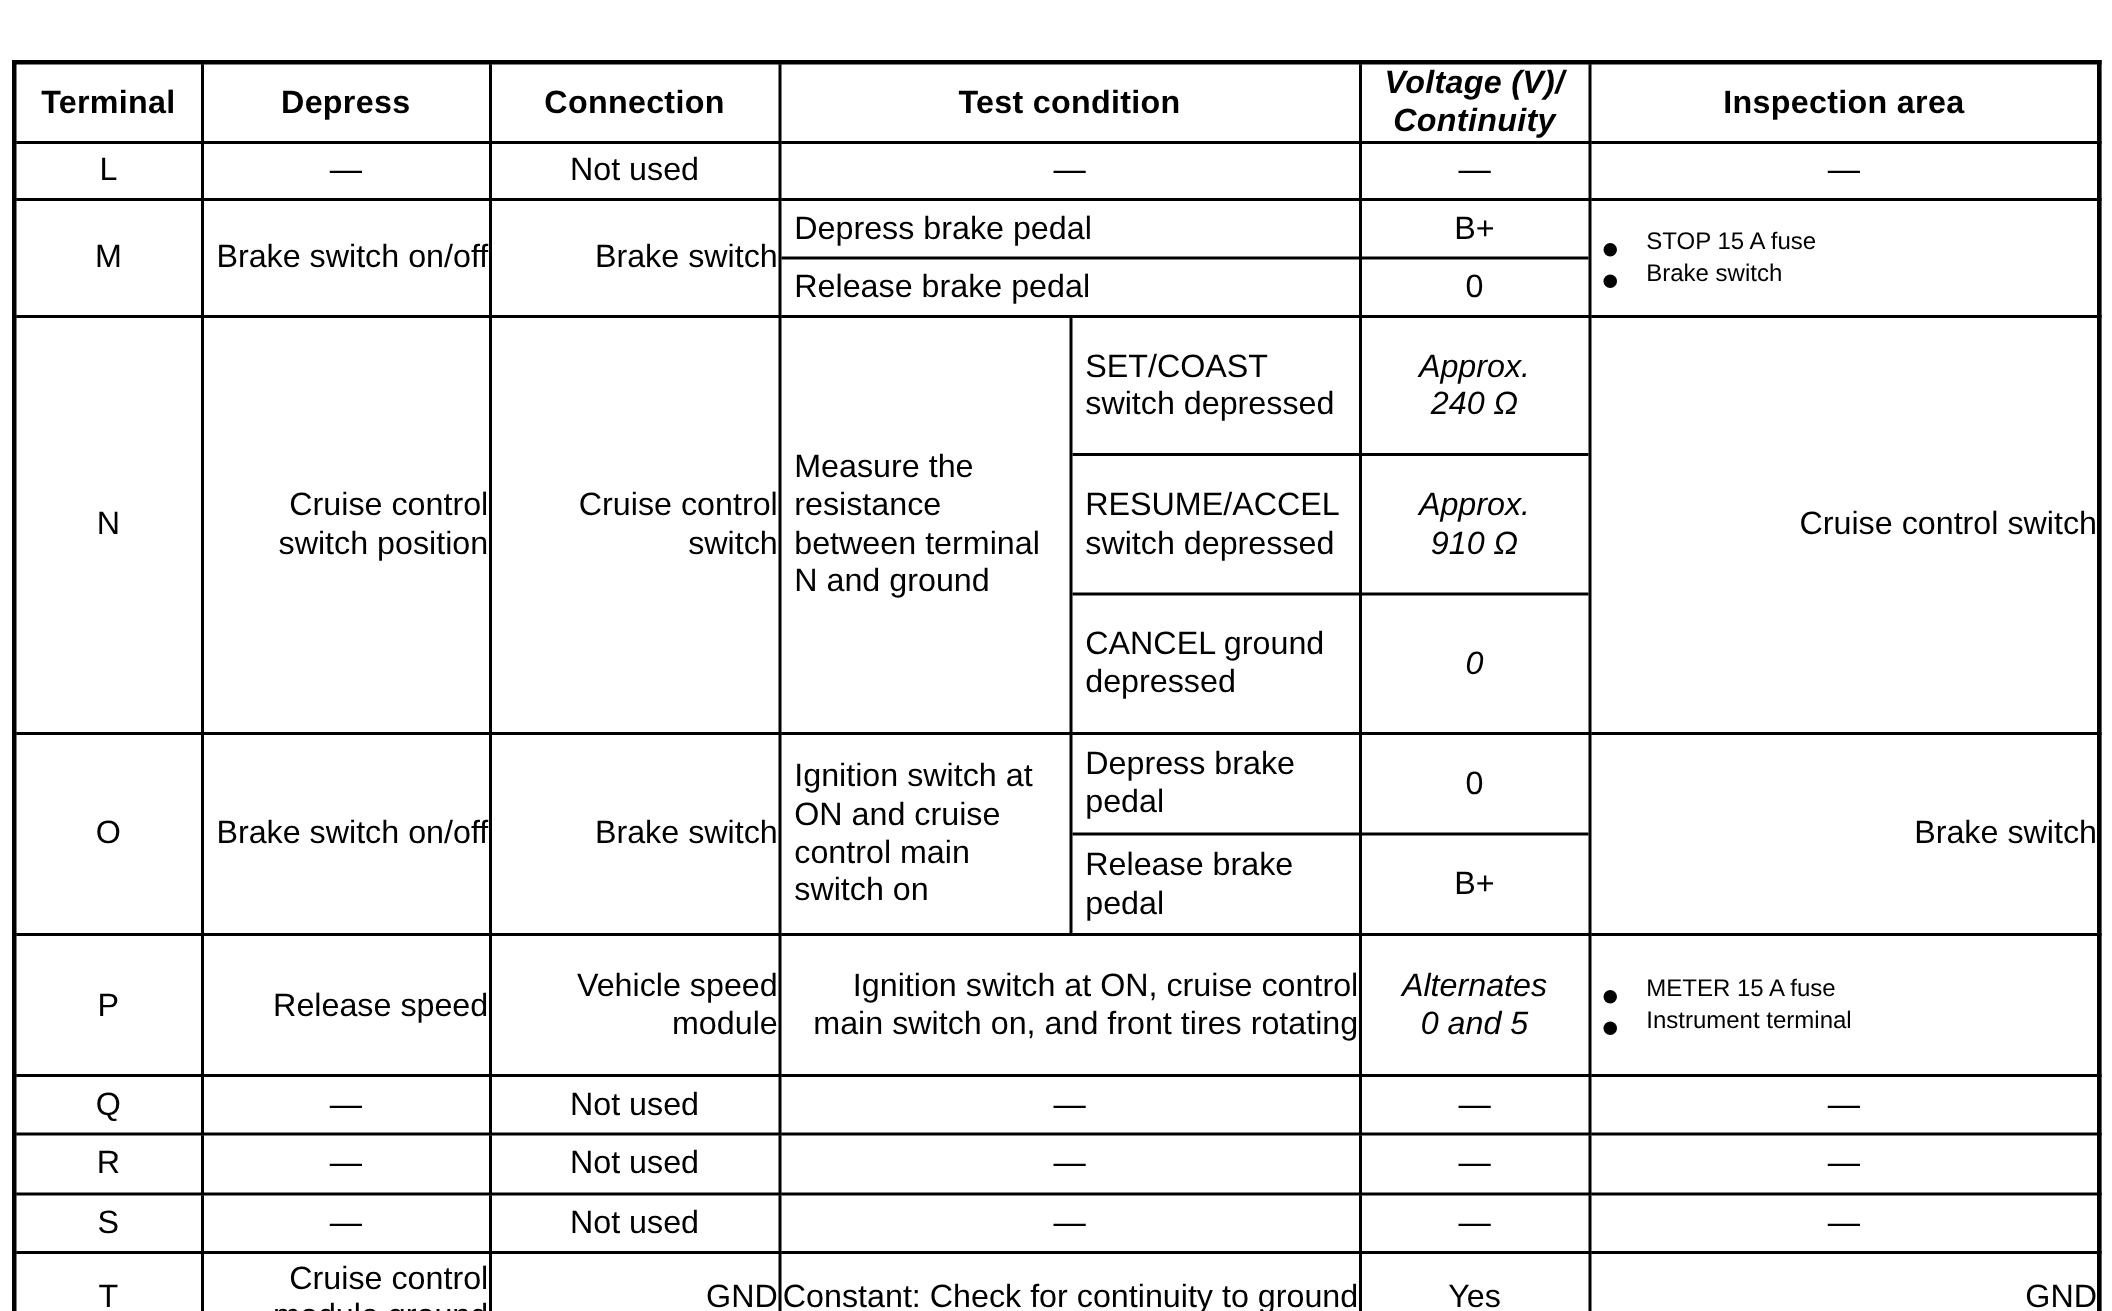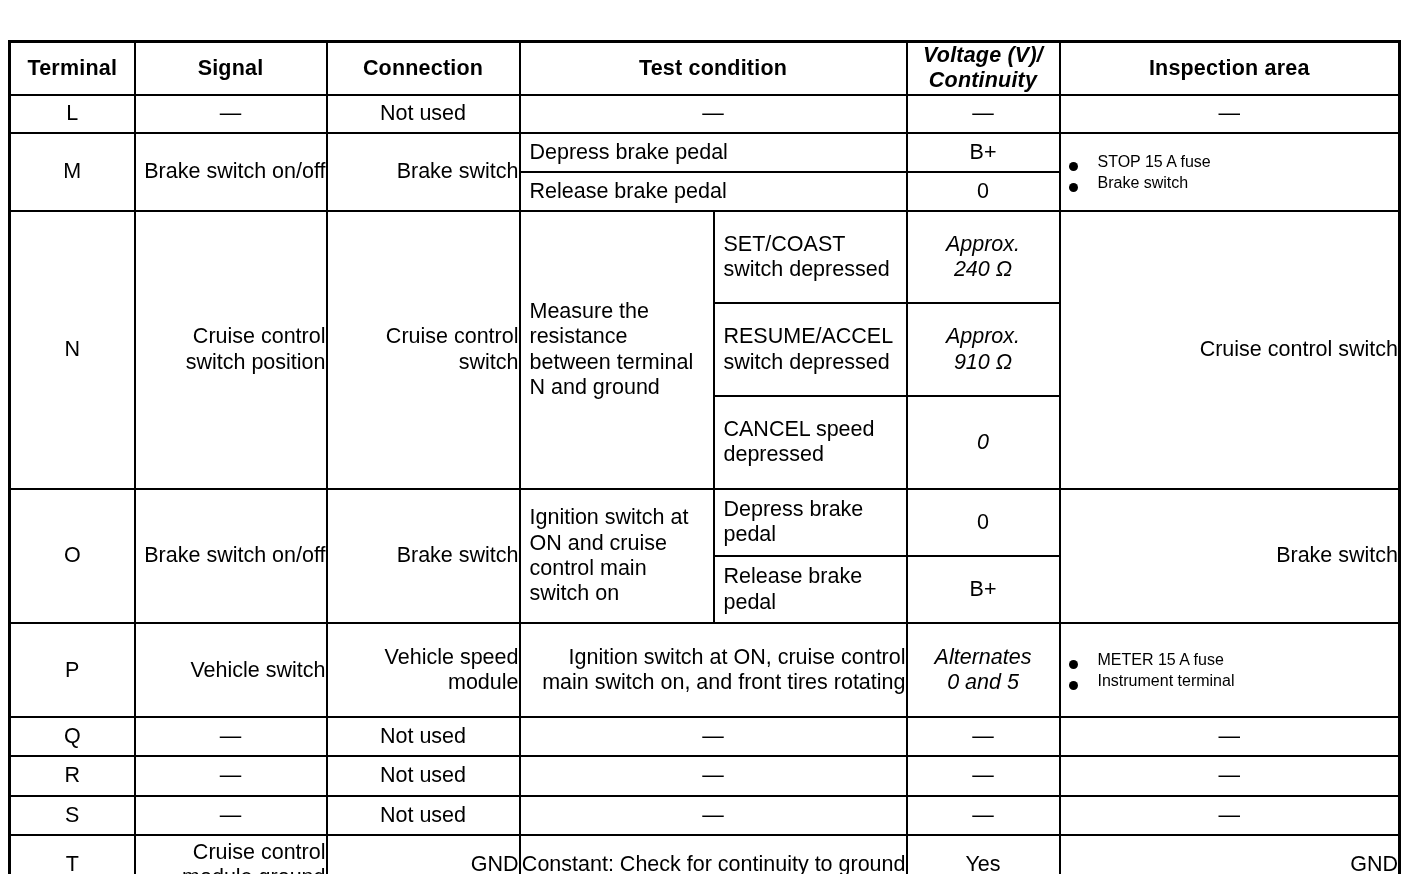--- a/index.html
+++ b/index.html
@@ -154,21 +154,21 @@
       <col style="width:192px">
       <col style="width:193px">
       <col style="width:387px">
       <col style="width:153px">
       <col style="width:340px">
     </colgroup>
 
     <thead>
       <tr>
         <th>Terminal</th>
-        <th>Signal</th>
+        <th>Depress</th>
         <th>Connection</th>
         <th colspan="1">Test condition</th>
         <th class="nowrapcell" style="white-space: pre-line;">Voltage (V)/
 Continuity</th>
         <th>Inspection area</th>
       </tr>
     </thead>
 
     <tbody>
 
@@ -208,21 +208,21 @@
       <tr style="height:276px">
         <td class="cell term c-center">N</td>
         <td class="cell c-left">Cruise control switch position</td>
         <td class="cell c-left">Cruise control switch</td>
         <td>
           <div class="split">
             <div class="split-left">Measure the resistance between terminal N and ground</div>
             <div class="split-right">
               <div class="sub-cell">SET/COAST switch depressed</div>
               <div class="sub-cell">RESUME/ACCEL switch depressed</div>
-              <div class="sub-cell">CANCEL speed depressed</div>
+              <div class="sub-cell">CANCEL ground depressed</div>
             </div>
           </div>
         </td>
         <td>
           <div class="stack">
             <div class="stack-cell nowrapcell" style="white-space: pre-line;">Approx.
 240 Ω</div>
             <div class="stack-cell nowrapcell" style="white-space: pre-line;">Approx.
 910 Ω</div>
             <div class="stack-cell nowrapcell" style="white-space: pre-line;">0</div>
@@ -248,21 +248,21 @@
           <div class="stack">
             <div class="stack-cell">0</div>
             <div class="stack-cell">B+</div>
           </div>
         </td>
         <td class="cell c-left">Brake switch</td>
       </tr>
 
       <tr style="height:93px">
         <td class="cell term c-center">P</td>
-        <td class="cell c-left">Vehicle switch</td>
+        <td class="cell c-left">Release speed</td>
         <td class="cell c-left">Vehicle speed module</td>
         <td class="cell c-left">Ignition switch at ON, cruise control main switch on, and front tires rotating</td>
         <td class="cell c-center nowrapcell" style="white-space: pre-line;">Alternates
 0 and 5</td>
         <td class="cell">
           <ul class="bullets">
             <li>METER 15 A fuse</li>
             <li>Instrument terminal</li>
           </ul>
         </td>

